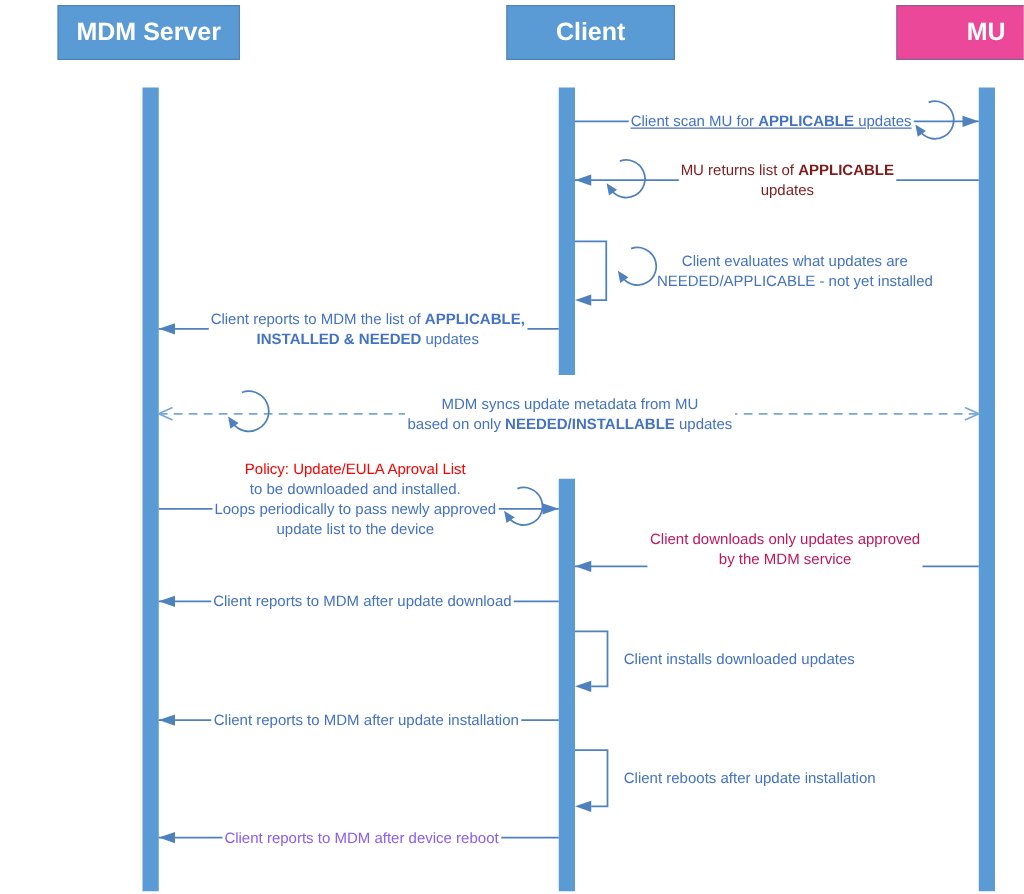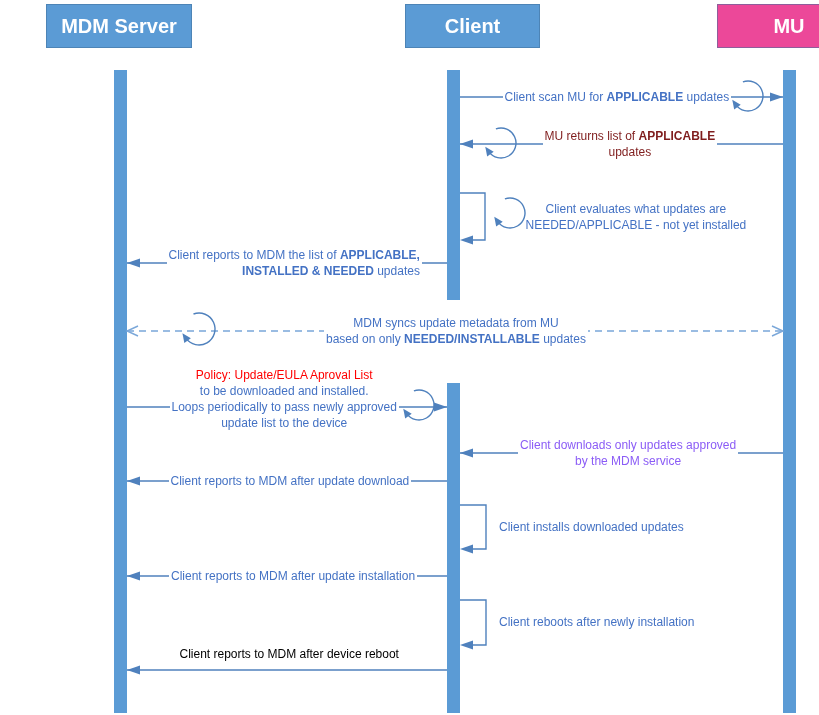--- a/index.html
+++ b/index.html
@@ -88,58 +88,58 @@
       <g>
         <path d="M 416 600 H 442 V 645 H 429" fill="none" stroke="#4F81BD" stroke-width="1.4"></path>
         <polygon points="416,645 429.0,640.5 429.0,649.5" fill="#4F81BD"></polygon>
       </g>
       <g>
         <line x1="403" y1="670" x2="83" y2="670" stroke="#4F81BD" stroke-width="1.4"></line>
         <polygon points="83,670 96.0,665.5 96.0,674.5" fill="#4F81BD"></polygon>
       </g>
     </svg>
   <div id="labels">
-      <div class="msg-label" style="color: rgb(68, 114, 196); left: 458.5px; top: 89px;">
+      <div class="msg-label" style="color: rgb(68, 114, 196); left: 458.5px; top: 89px; text-decoration: underline;">
         <div class="msg-line"><span>Client scan MU for </span><span class="b">APPLICABLE</span><span> updates</span></div>
       </div>
       <div class="msg-label" style="color: #7f1d1d; left: 498.5px; top: 128px;">
         <div class="msg-line"><span>MU returns list of </span><span class="b">APPLICABLE</span></div>
         <div class="msg-line"><span>updates</span></div>
       </div>
       <div class="msg-label nobg" style="color: rgb(68, 114, 196); left: 479.5px; top: 201px;">
         <div class="msg-line"><span>Client evaluates what updates are</span></div>
         <div class="msg-line"><span>NEEDED/APPLICABLE - not yet installed</span></div>
       </div>
-      <div class="msg-label" style="color: rgb(68, 114, 196); left: 122.5px; top: 247px; text-align: right;">
+      <div class="msg-label" style="color: rgb(68, 114, 196); left: 122.5px; top: 247px;">
         <div class="msg-line"><span>Client reports to MDM the list of </span><span class="b">APPLICABLE,</span></div>
         <div class="msg-line"><span class="b">INSTALLED &amp; NEEDED</span><span> updates</span></div>
       </div>
       <div class="msg-label" style="color: rgb(68, 114, 196); left: 280px; top: 315px;">
         <div class="msg-line"><span>MDM syncs update metadata from MU</span></div>
         <div class="msg-line"><span>based on only </span><span class="b">NEEDED/INSTALLABLE</span><span> updates</span></div>
       </div>
       <div class="msg-label" style="color: rgb(68, 114, 196); left: 125.5px; top: 367px;">
         <div class="msg-line red" style="color: rgb(255, 0, 0);"><span>Policy: Update/EULA Aproval List</span></div>
         <div class="msg-line"><span>to be downloaded and installed.</span></div>
         <div class="msg-line"><span>Loops periodically to pass newly approved</span></div>
         <div class="msg-line"><span>update list to the device</span></div>
       </div>
-      <div class="msg-label" style="color: #8b5cf6; left: 474px; top: 437px;">
+      <div class="msg-label" style="color: #be185d; left: 474px; top: 423px;">
         <div class="msg-line"><span>Client downloads only updates approved</span></div>
         <div class="msg-line"><span>by the MDM service</span></div>
       </div>
       <div class="msg-label" style="color: rgb(68, 114, 196); left: 124.5px; top: 473px;">
         <div class="msg-line"><span>Client reports to MDM after update download</span></div>
       </div>
       <div class="msg-label left nobg" style="color: rgb(68, 114, 196); left: 453px; top: 519px;">
         <div class="msg-line"><span>Client installs downloaded updates</span></div>
       </div>
       <div class="msg-label" style="color: rgb(68, 114, 196); left: 125px; top: 568px;">
         <div class="msg-line"><span>Client reports to MDM after update installation</span></div>
       </div>
       <div class="msg-label left nobg" style="color: rgb(68, 114, 196); left: 453px; top: 614px;">
-        <div class="msg-line"><span>Client reboots after newly installation</span></div>
+        <div class="msg-line"><span>Client reboots after update installation</span></div>
       </div>
-      <div class="msg-label" style="color: #000000; left: 133.5px; top: 646px;">
+      <div class="msg-label" style="color: #8b5cf6; left: 133.5px; top: 662px;">
         <div class="msg-line"><span>Client reports to MDM after device reboot</span></div>
       </div>
     </div>
 </div>
 
 </body></html>

